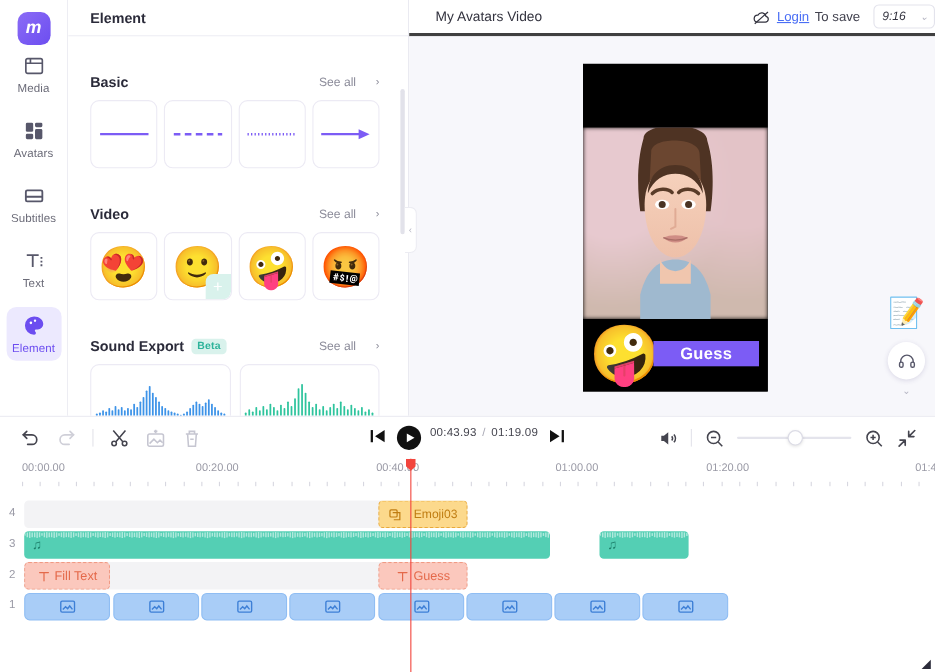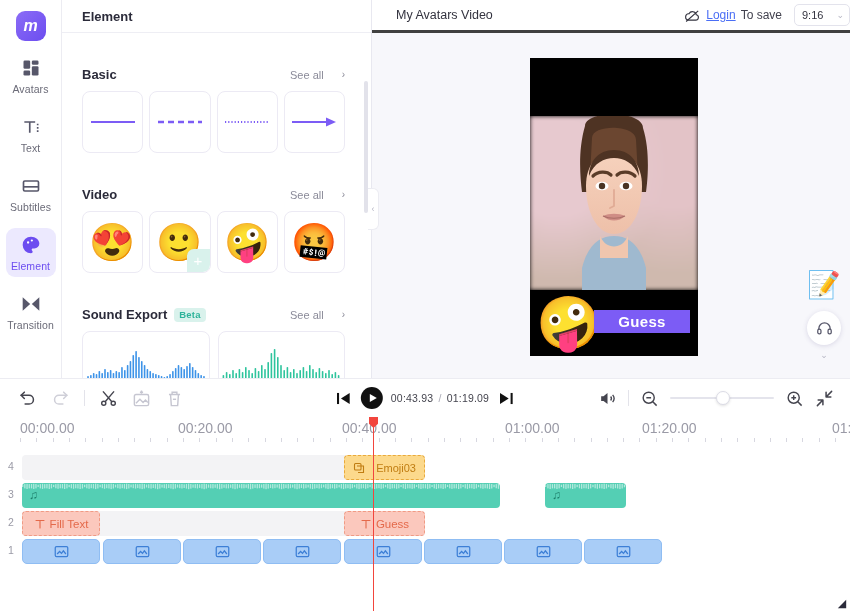--- a/index.html
+++ b/index.html
@@ -91,21 +91,21 @@
     border-bottom:3px solid #404040;
   }
   .proj-name { font-size:12.5px; color:#33333f; margin-left:24px; }
   .save-grp { display:flex; align-items:center; gap:5px; margin-left:auto; }
   .cloud-off { width:17px; height:17px; display:block; }
   .login-link { font-size:12px; color:#4a6ef5; text-decoration:underline; cursor:pointer; }
   .to-save { font-size:12px; color:#41414e; }
   .ratio-sel {
     margin-left:12px; width:56px; height:22px; border:1px solid #e3e3ec;
     border-radius:5px; display:flex; align-items:center; justify-content:space-between;
-    padding:0 5px 0 7px; font-size:11px; color:#33333f; cursor:pointer; background:#fff;
+    padding:0 5px 0 7px; font-size:11px; color:#33333f; cursor:pointer; background:#fff;font-style:italic;
   }
   .ratio-sel .chev { color:#b6b6c4; font-size:9px; }
   .export-btn {
     margin-left:9px; margin-right:14px; width:93px; height:25px;
     background:#6c5ce7; border-radius:13px; color:#fff;
     font-size:12.5px; font-weight:bold; display:flex; align-items:center;
     justify-content:center; cursor:pointer; border:none;
   }
 
   
@@ -143,31 +143,31 @@
   .fb.note { font-size:27px; background:transparent; }
   .fb.help { background:#fff; box-shadow:0 1px 5px rgba(60,50,120,.16); color:#57576a; }
   .fb-caret { color:#b6b6c4; font-size:9px; margin-top:-4px; }
 
   
   .tl { position:absolute; left:0; top:378px; width:850px; height:233px; background:#fff; border-top:1px solid #ececf2; }
   .tl-toolbar { position:relative; height:38px; display:flex; align-items:center; }
   .tb-ico { width:19px; height:19px; display:block; cursor:pointer; }
   .tb-left { display:flex; align-items:center; gap:14px; margin-left:18px; }
   .tb-div { width:1px; height:16px; background:#e3e3ea; }
-  .tb-center { position:absolute; left:50%; transform:translateX(-50%); display:flex; align-items:center; gap:8px; }
+  .tb-center { position:absolute; left:50%; transform:translateX(-50%); display:flex; gap:8px; }
   .play-btn { width:22px; height:22px; border-radius:50%; background:#111; display:flex; align-items:center; justify-content:center; cursor:pointer;}
   .play-tri { width:0;height:0;border-left:7px solid #fff;border-top:4.5px solid transparent;border-bottom:4.5px solid transparent; margin-left:2px;}
   .time-txt { font-size:10.5px; color:#45454f; letter-spacing:.2px; white-space:nowrap; }
   .time-txt .sep { color:#a9a9b5; margin:0 2px; }
   .tb-right { display:flex; align-items:center; gap:11px; margin-left:auto; margin-right:16px; }
   .zoom-track { width:104px; height:2px; background:#e4e4ec; border-radius:2px; position:relative; cursor:pointer;}
   .zoom-knob { position:absolute; left:46px; top:-6px; width:14px; height:14px; border-radius:50%; background:#fff; border:1px solid #dcdce6; box-shadow:0 1px 3px rgba(0,0,0,.12);}
 
   .ruler { position:relative; height:28px; border-bottom:0; }
-  .rl-label { position:absolute; top:3px; font-size:14px; color:#9a9aa6; white-space:nowrap; }
+  .rl-label { position:absolute; top:3px; font-size:10px; color:#9a9aa6; white-space:nowrap; }
   .ticks { position:absolute; left:0; bottom:3px; width:100%; height:5px; }
   .tick { position:absolute; bottom:0; width:1px; height:4px; background:#d7d7e0; }
 
   .tracks { position:relative; height:167px; }
   .track-row { position:absolute; left:0; width:850px; height:27px; }
   .tr-num { position:absolute; left:5px; top:6px; width:12px; text-align:center; font-size:10.5px; color:#9a9aa6; }
   .tr-lane { position:absolute; left:22px; right:0; top:0; height:27px; }
   .lane-bg { position:absolute; top:1px; height:25px; background:#f3f3f5; border-radius:4px; }
   .clip { position:absolute; top:1px; height:25px; border-radius:4px; display:flex; align-items:center; overflow:hidden; cursor:pointer;}
   .clip.emoji-clip { background:#fcd98c; border:1px dashed #e9a93a; color:#c07d12; font-size:11px; gap:11px; justify-content:center; }
@@ -186,62 +186,62 @@
 </head>
 <body>
 
 <div class="app">
 
   <div class="rail">
     <div class="logo">
       <span>m</span>
     </div>
 
+    <div class="rail-item first">
+      <svg class="rail-ico" viewBox="0 0 24 24" fill="none" stroke="#57576a" stroke-width="1.8">
+        <rect x="3" y="4" width="18" height="16" rx="2"></rect>
+          <path d="M3 9h18M8 4v5"></path>
+      </svg>
+      <span class="rail-label">Media</span>
+    </div>
 
     <div class="rail-item">
       <svg class="rail-ico" viewBox="0 0 24 24" fill="#57576a">
         <rect x="3" y="3" width="8" height="10" rx="1.5"></rect>
           <rect x="13" y="3" width="8" height="5" rx="1.5"></rect>
           <rect x="13" y="10" width="8" height="11" rx="1.5"></rect>
           <rect x="3" y="15" width="8" height="6" rx="1.5"></rect>
       </svg>
       <span class="rail-label">Avatars</span>
     </div>
 
     <div class="rail-item">
       <svg class="rail-ico" viewBox="0 0 24 24" fill="none" stroke="#57576a" stroke-width="2">
-        <path d="M4 6h13M10.5 6v13M19 9h2M19 13h2M19 17h2"></path>
-      </svg>
-      <span class="rail-label">Text</span>
-    </div>
-
-    <div class="rail-item">
-      <svg class="rail-ico" viewBox="0 0 24 24" fill="none" stroke="#57576a" stroke-width="2">
         <rect x="3" y="6" width="18" height="12" rx="1.5"></rect>
           <path d="M3 13h18"></path>
       </svg>
       <span class="rail-label">Subtitles</span>
+    </div>
+
+    <div class="rail-item">
+      <svg class="rail-ico" viewBox="0 0 24 24" fill="none" stroke="#57576a" stroke-width="2">
+        <path d="M4 6h13M10.5 6v13M19 9h2M19 13h2M19 17h2"></path>
+      </svg>
+      <span class="rail-label">Text</span>
     </div>
 
     <div class="rail-item active">
       <svg class="rail-ico" viewBox="0 0 24 24" fill="#6c4df0">
         <path d="M12 2a10 10 0 100 20c1.3 0 2-.9 2-1.8 0-1.5-1.2-1.6-1.2-2.6 0-.8.7-1.4 1.6-1.4H16a6 6 0 006-6c0-4.5-4.5-8.2-10-8.2z"></path>
         <circle cx="8.5" cy="9" r="1.4" fill="#fff"></circle>
           <circle cx="13" cy="6.6" r="1.3" fill="#fff"></circle>
       </svg>
       <span class="rail-label">Element</span>
     </div>
 
-    <div class="rail-item">
-      <svg class="rail-ico" viewBox="0 0 24 24" fill="#57576a">
-        <path d="M2 4l9 8-9 8z"></path>
-          <path d="M22 4l-9 8 9 8z"></path>
-      </svg>
-      <span class="rail-label">Transition</span>
-    </div>
   </div>
 
   <div class="panel">
     <div class="panel-head">
       <span class="panel-title">Element</span>
     </div>
     <div class="panel-body">
 
       <div class="sec-head">
         <span class="sec-title">Basic</span>

